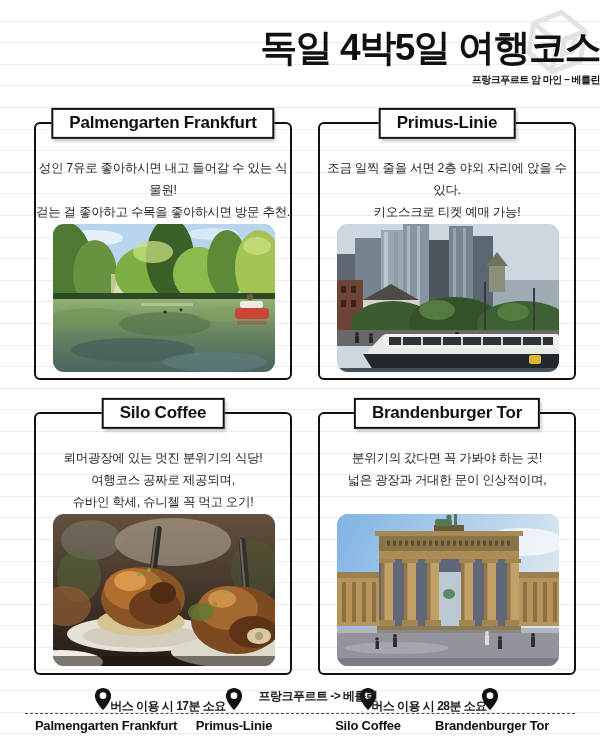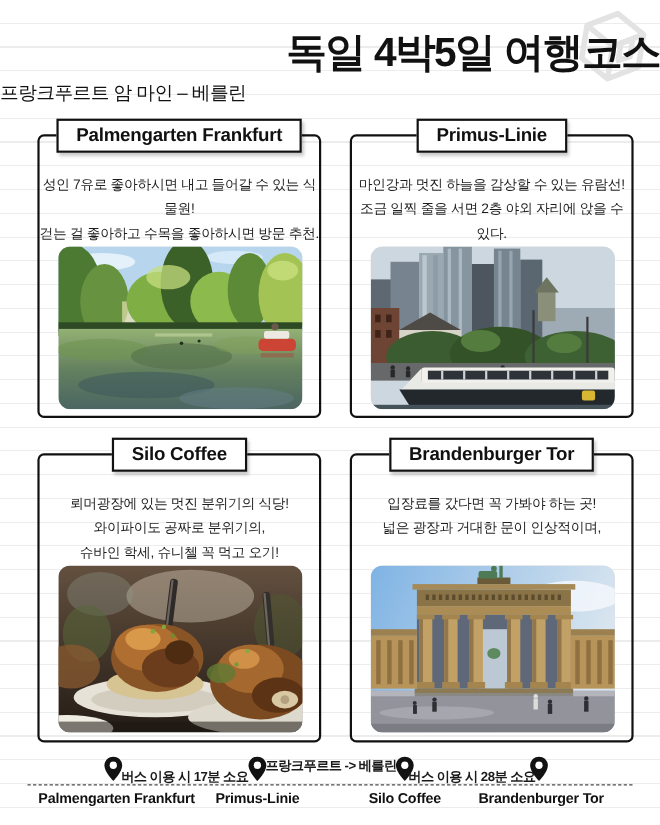--- a/index.html
+++ b/index.html
@@ -10,22 +10,22 @@
     background-color: #ffffff;
     background-image: repeating-linear-gradient(to bottom,
       #ffffff 0px, #ffffff 20.6px, #ececec 20.6px, #ececec 21.6px);
   }
   .watermark { position: absolute; top: 2px; right: 4px; width: 78px; height: 78px; }
   .page-title {
     position: absolute; top: 23px; left: 0; width: 100%; text-align: right;
     font-size: 37px; font-weight: 800; letter-spacing: -1.5px;
   }
   .page-subtitle {
-    position: absolute; top: 73px; left: 0; width: 100%; text-align: left;
-    font-size: 17px; font-weight: 400; letter-spacing: -0.5px;
+    position: absolute; top: 73px; left: 0; width: 100%; text-align: right;
+    font-size: 10px; font-weight: 700; letter-spacing: -0.5px;
   }
   .card {
     position: absolute; width: 258px;
     border: 2px solid #111; border-radius: 6px; background: transparent;
   }
   .r1 { top: 122px; height: 258px; }
   .r2 { top: 412px; height: 263px; }
   .c1 { left: 34px; }
   .c2 { left: 318px; }
   .tbox {
@@ -118,21 +118,20 @@
         <rect x="184" y="97" width="30" height="4" fill="#a84c3c" opacity="0.5"></rect>
       </svg>
     </div>
   </section>
 
   <section class="card r1 c2">
     <div class="tbox">
       <span>Primus-Linie</span>
     </div>
     <div class="desc">
-      <div>마인강과 멋진 하늘을 감상할 수 있는 유람선!</div>
       <div>조금 일찍 줄을 서면 2층 야외 자리에 앉을 수 있다.</div>
       <div>키오스크로 티켓 예매 가능!</div>
     </div>
     <div class="photo">
       <svg viewBox="0 0 222 148" preserveAspectRatio="none">
         <rect width="222" height="148" fill="#ccd7df"></rect>
         <rect x="148" y="56" width="74" height="60" fill="#9fabb4"></rect>
         <rect x="0" y="30" width="20" height="82" fill="#5d6872"></rect>
         <rect x="18" y="14" width="26" height="98" fill="#77848f"></rect>
         <rect x="44" y="6" width="22" height="106" fill="#9aa8b2"></rect>
@@ -190,21 +189,21 @@
       </svg>
     </div>
   </section>
 
   <section class="card r2 c1">
     <div class="tbox">
       <span>Silo Coffee</span>
     </div>
     <div class="desc">
       <div>뢰머광장에 있는 멋진 분위기의 식당!</div>
-      <div>와이파이도 공짜로 분위기의,</div>
+      <div>여행코스 공짜로 제공되며,</div>
       <div>슈바인 학세, 슈니첼 꼭 먹고 오기!</div>
     </div>
     <div class="photo">
       <svg viewBox="0 0 222 152" preserveAspectRatio="none">
         <defs>
           <linearGradient id="sc-bg" x1="0" y1="0" x2="0" y2="1">
             <stop offset="0" stop-color="#63503f"></stop>
               <stop offset="1" stop-color="#241c16"></stop>
           </linearGradient>
         </defs>
@@ -247,21 +246,21 @@
         <rect y="142" width="222" height="10" fill="#1c1512" opacity="0.55"></rect>
       </svg>
     </div>
   </section>
 
   <section class="card r2 c2">
     <div class="tbox">
       <span>Brandenburger Tor</span>
     </div>
     <div class="desc">
-      <div>입장료를 갔다면 꼭 가봐야 하는 곳!</div>
+      <div>분위기의 갔다면 꼭 가봐야 하는 곳!</div>
       <div>넓은 광장과 거대한 문이 인상적이며,</div>
     </div>
     <div class="photo">
       <svg viewBox="0 0 222 152" preserveAspectRatio="none">
         <defs>
           <linearGradient id="bt-sky" x1="0" y1="0" x2="1" y2="0.3">
             <stop offset="0" stop-color="#7fb3e4"></stop>
               <stop offset="1" stop-color="#d9e5ef"></stop>
           </linearGradient>
         </defs>
@@ -357,21 +356,21 @@
     <svg class="pin" style="left:368px" viewBox="0 0 24 30">
       <path d="M12 1 C6 1 1.8 5.5 1.8 11.2 C1.8 18.6 12 29 12 29 C12 29 22.2 18.6 22.2 11.2 C22.2 5.5 18 1 12 1 Z" fill="#121212"></path>
       <circle cx="12" cy="10.8" r="4.2" fill="#ffffff"></circle>
     </svg>
     <svg class="pin" style="left:490px" viewBox="0 0 24 30">
       <path d="M12 1 C6 1 1.8 5.5 1.8 11.2 C1.8 18.6 12 29 12 29 C12 29 22.2 18.6 22.2 11.2 C22.2 5.5 18 1 12 1 Z" fill="#121212"></path>
       <circle cx="12" cy="10.8" r="4.2" fill="#ffffff"></circle>
     </svg>
 
     <div class="seg seg-small" style="left:168px">버스 이용 시 17분 소요</div>
-    <div class="seg seg-big" style="left:301px">프랑크푸르트 -&gt; 베를린</div>
+    <div class="seg seg-big" style="left:318px">프랑크푸르트 -&gt; 베를린</div>
     <div class="seg seg-small" style="left:429px">버스 이용 시 28분 소요</div>
 
     <div class="stop-label" style="left:106px">Palmengarten Frankfurt</div>
     <div class="stop-label" style="left:234px">Primus-Linie</div>
     <div class="stop-label" style="left:368px">Silo Coffee</div>
     <div class="stop-label" style="left:492px">Brandenburger Tor</div>
   </div>
 
 </div>
 

